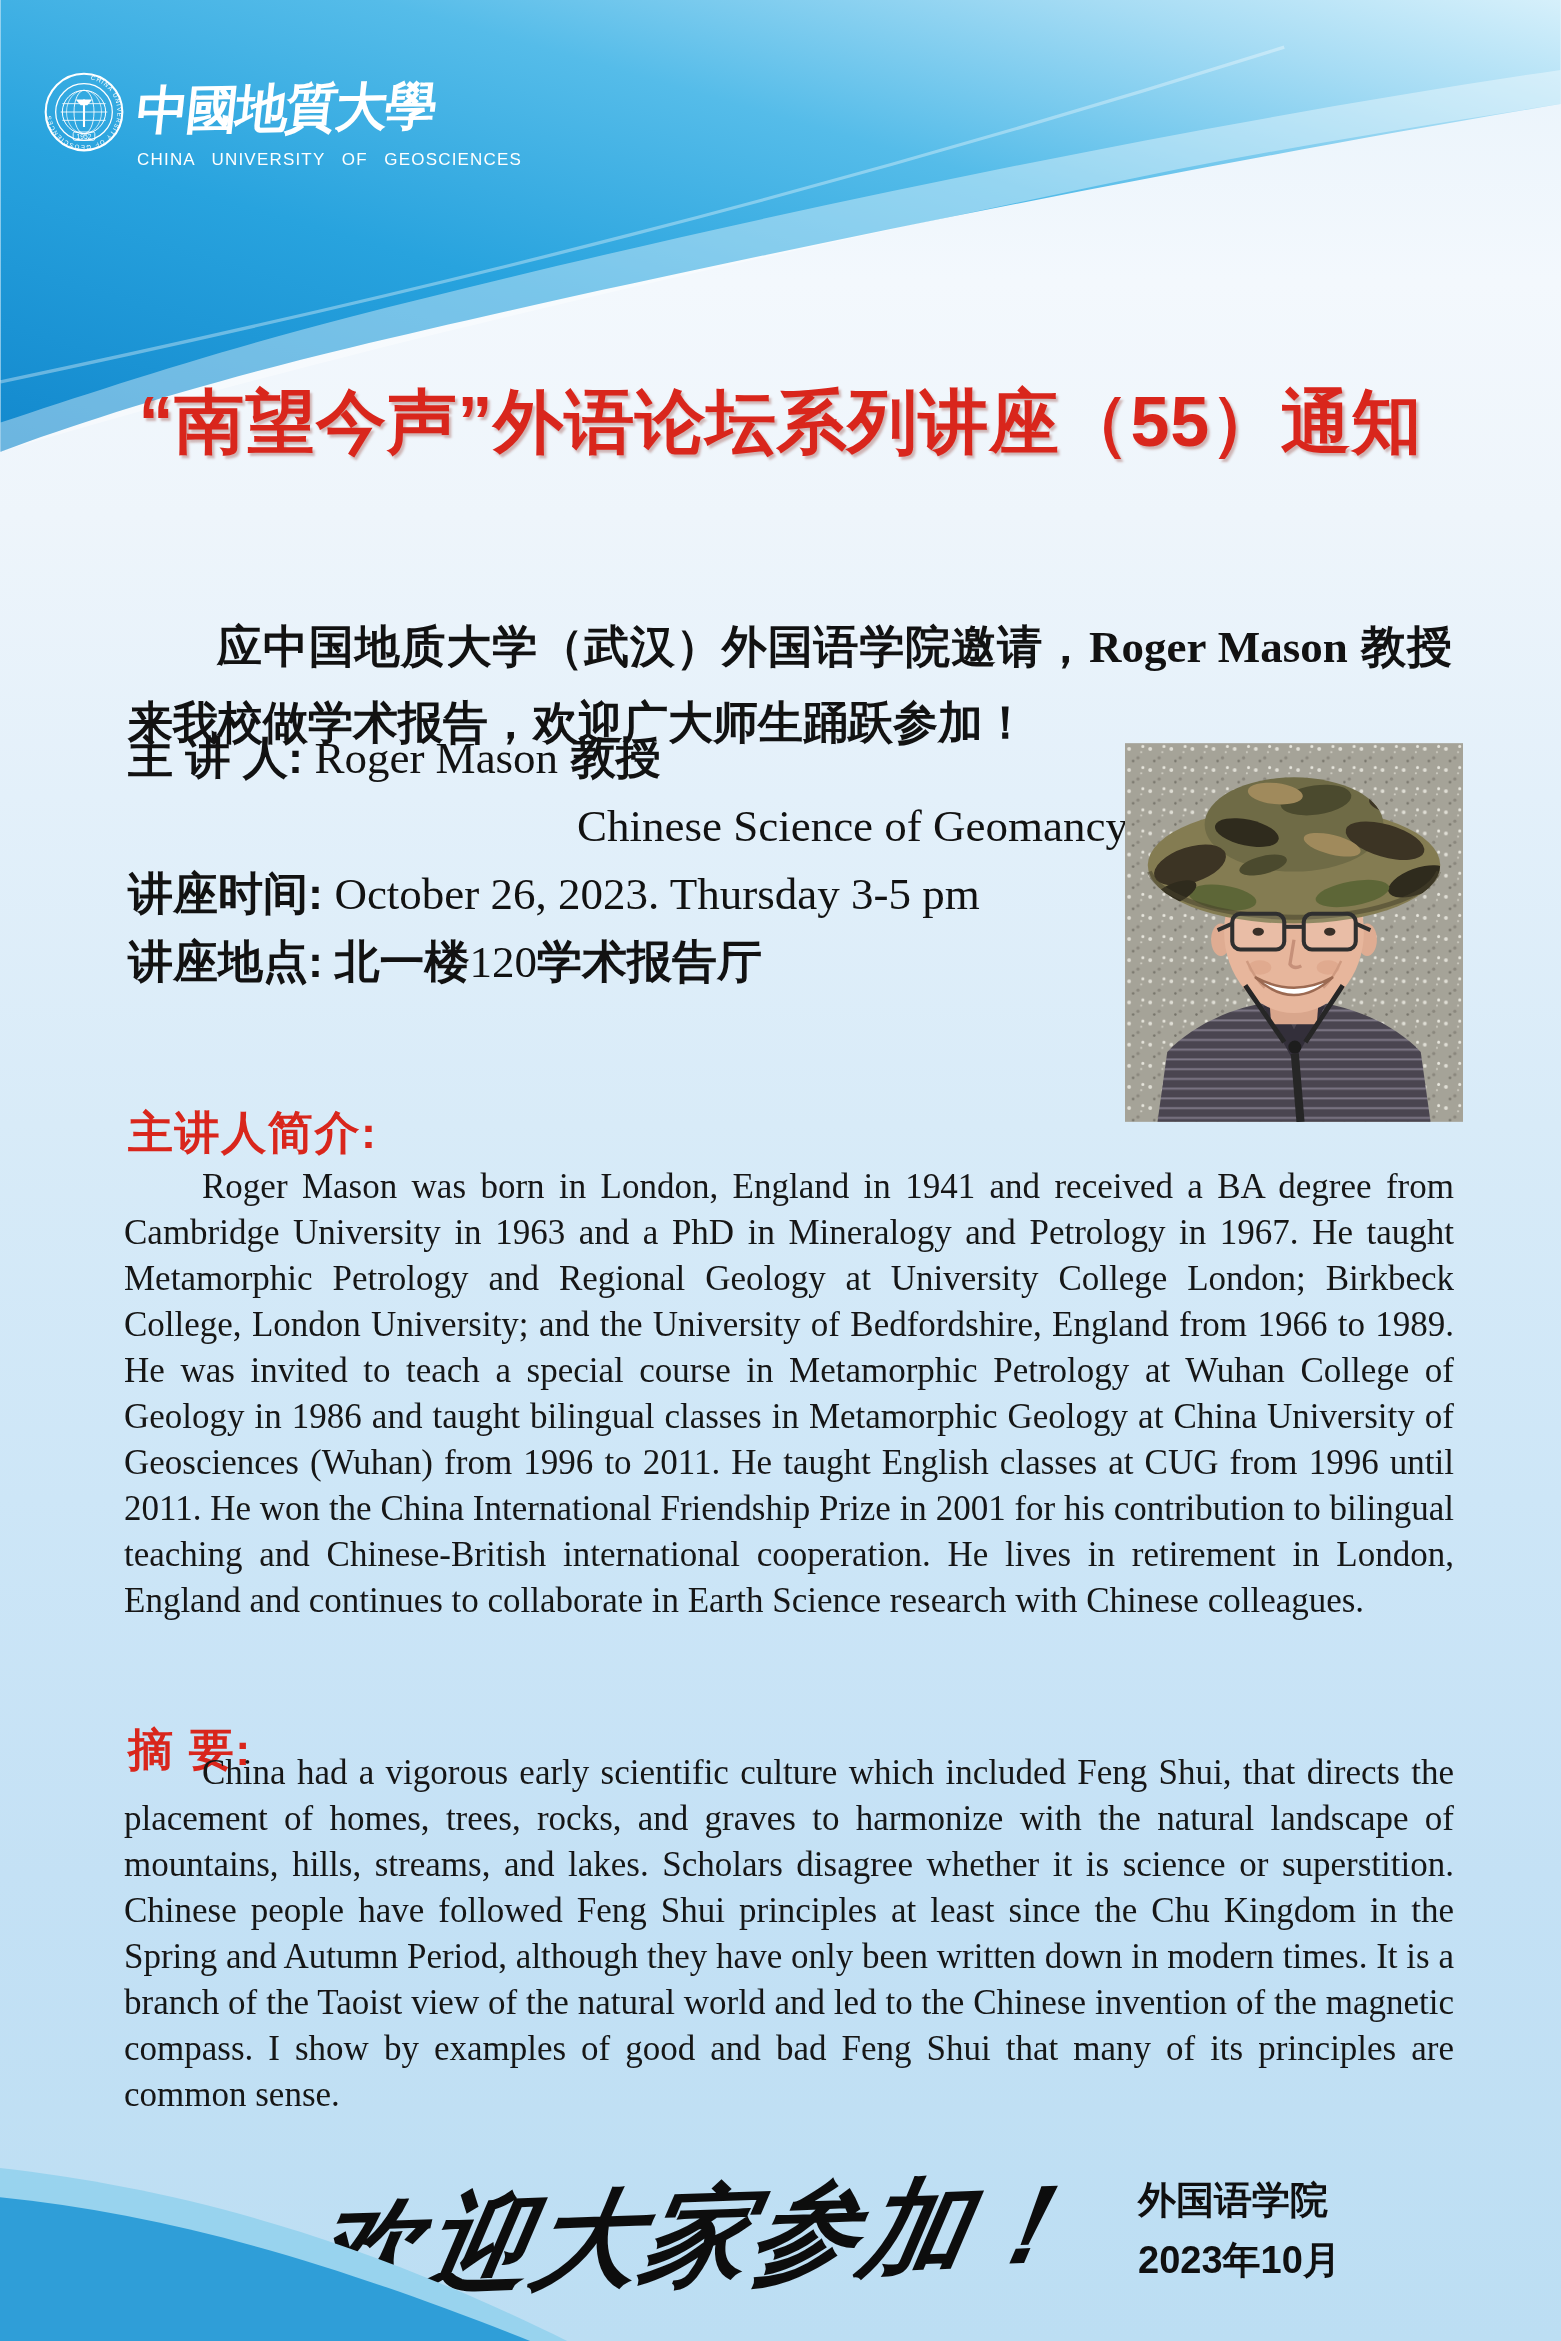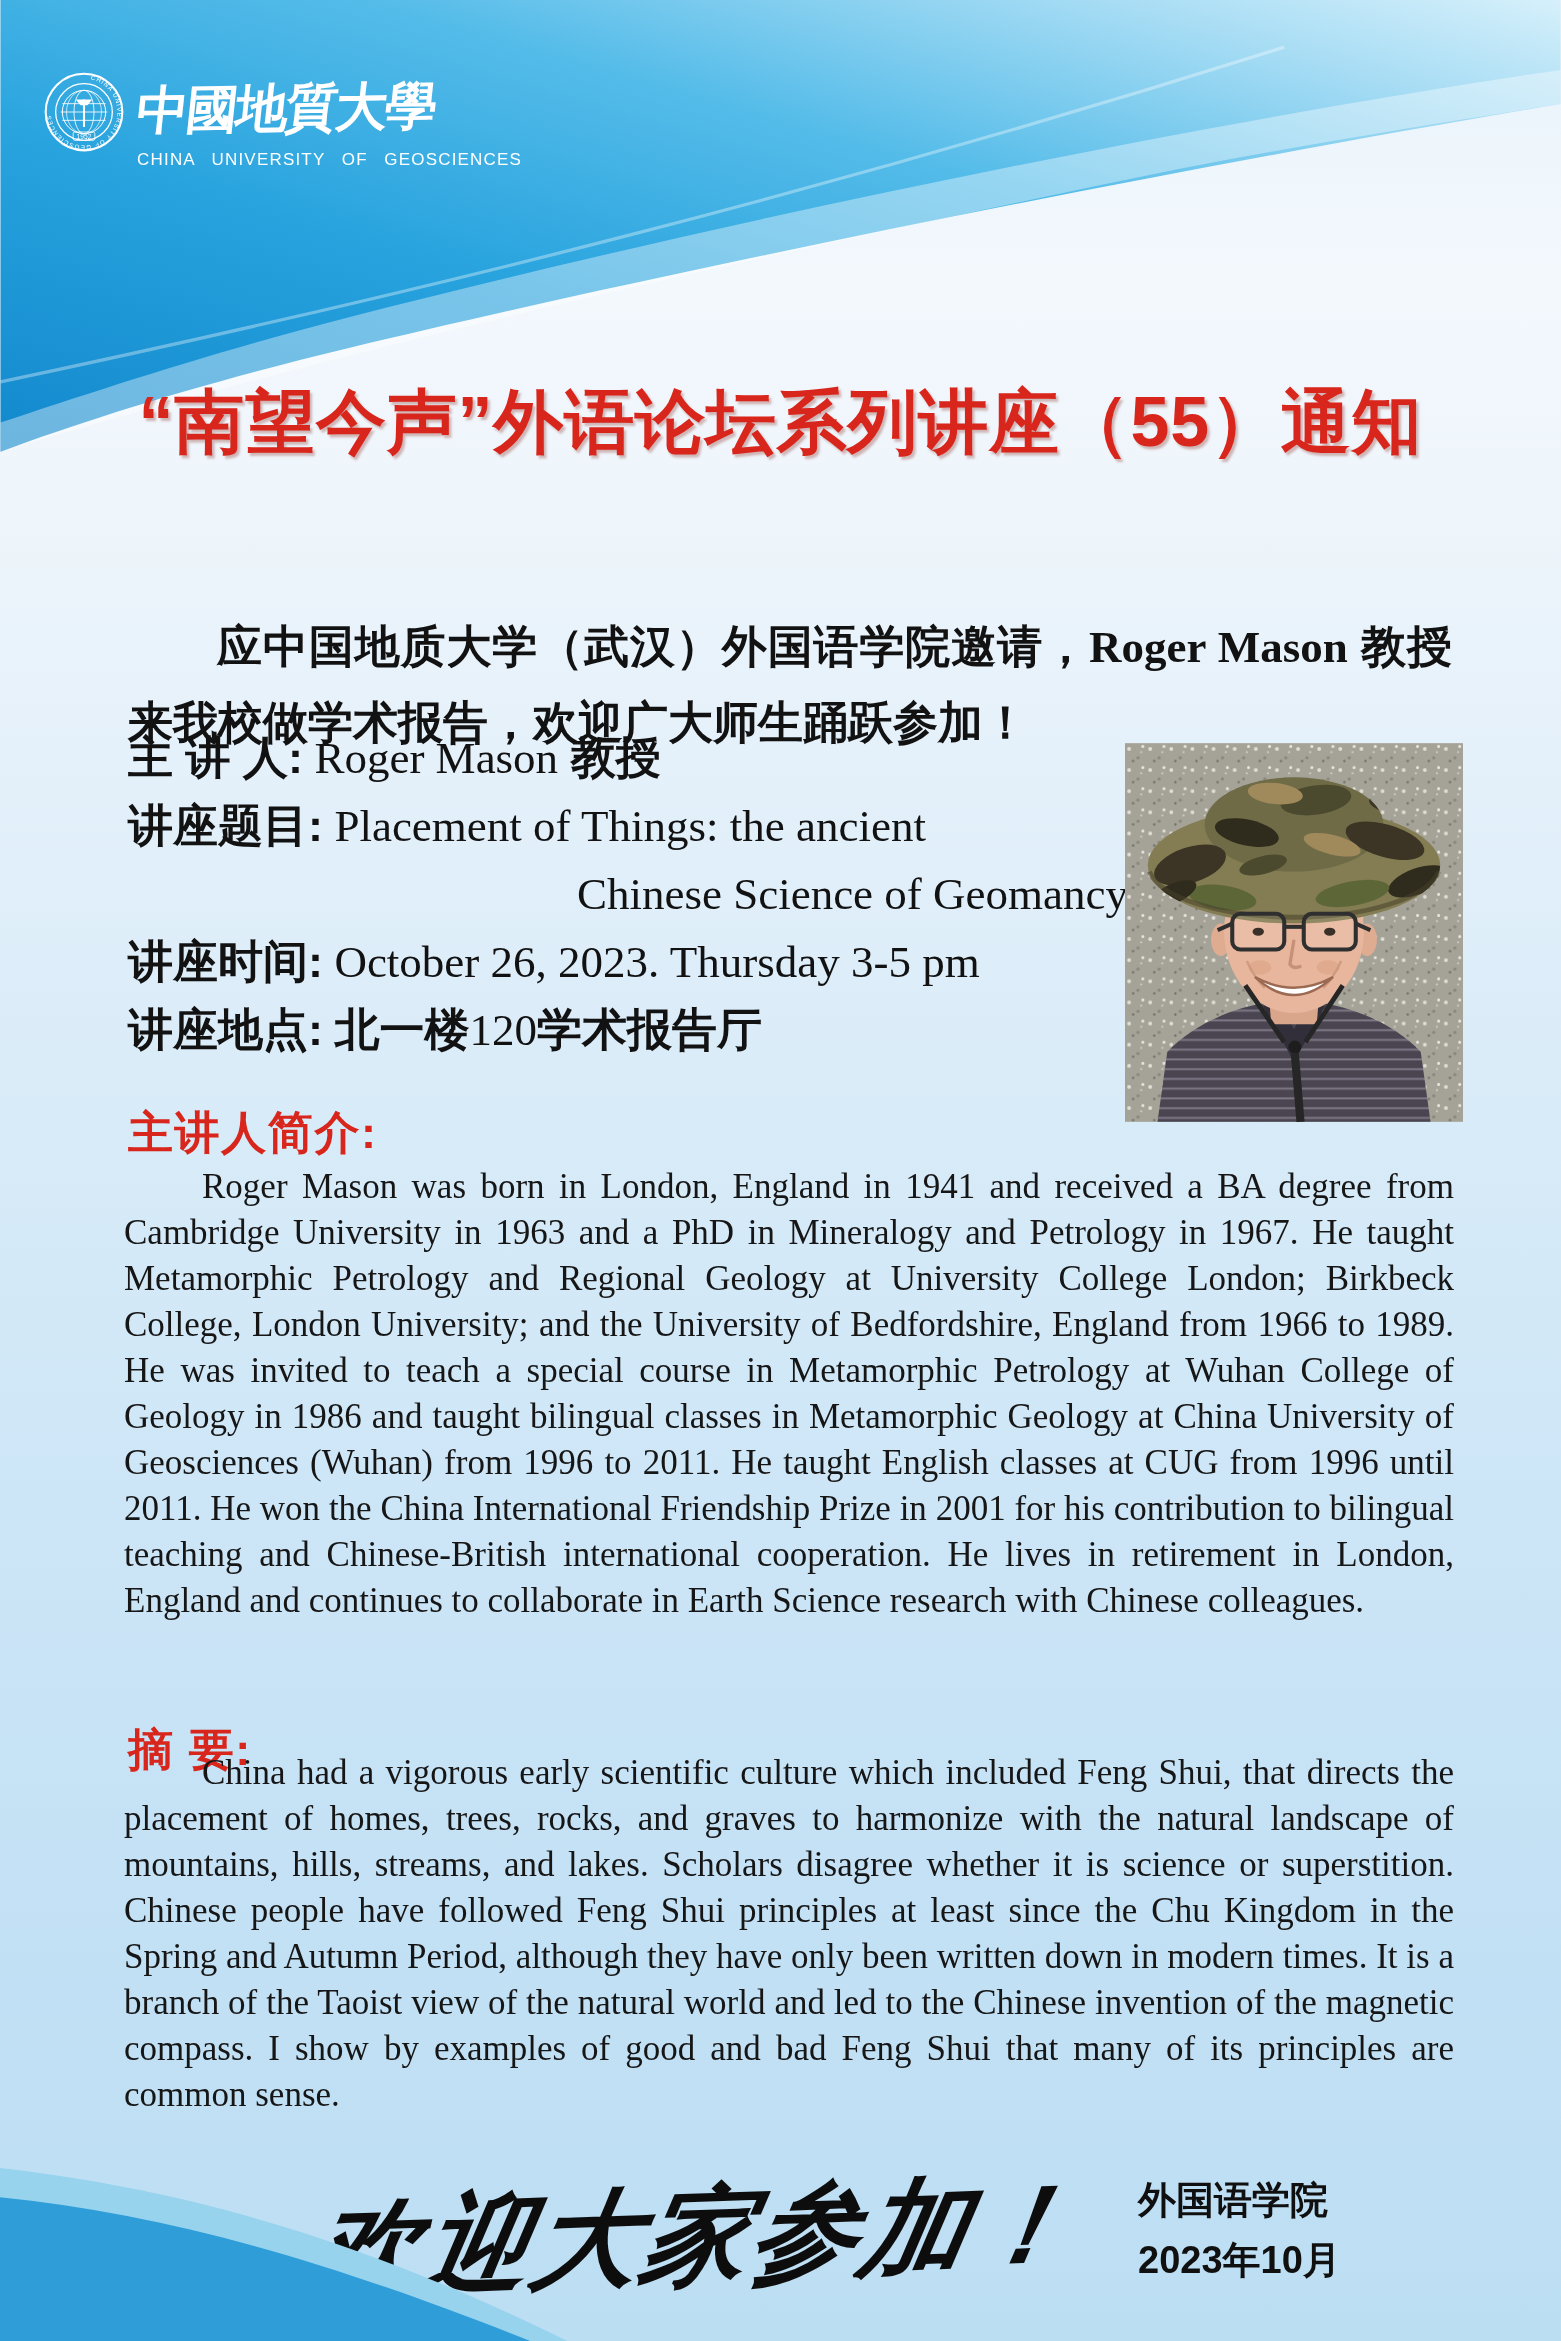--- a/index.html
+++ b/index.html
@@ -123,23 +123,20 @@
 </div>
 
 <div class="notice-title">“南望今声”外语论坛系列讲座（55）通知</div>
 
 <p class="intro"><span>应中国地质大学（武汉）外国语学院邀请，</span><span class="en-name">Roger Mason</span><span> 教授来我校做学术报告，欢迎广大师生踊跃参加！</span></p>
 
 <div class="details">
   <div class="row">
     <span class="lbl">主 讲 人:</span><span class="val-en">Roger Mason</span>&nbsp;<span class="val-cn">教授</span>
   </div>
-  <div class="row">
-    <span class="lbl">讲座题目:</span><span class="val-en">Placement of Things: the ancient</span>
-  </div>
   <div class="row cont">
     <span class="val-en">Chinese Science of Geomancy</span>
   </div>
   <div class="row">
     <span class="lbl">讲座时间:</span><span class="val-en">October 26, 2023. Thursday 3-5 pm</span>
   </div>
   <div class="row">
     <span class="lbl">讲座地点:</span><span class="val-cn">北一楼</span><span class="val-en">120</span><span class="val-cn">学术报告厅</span>
   </div>
 </div>

